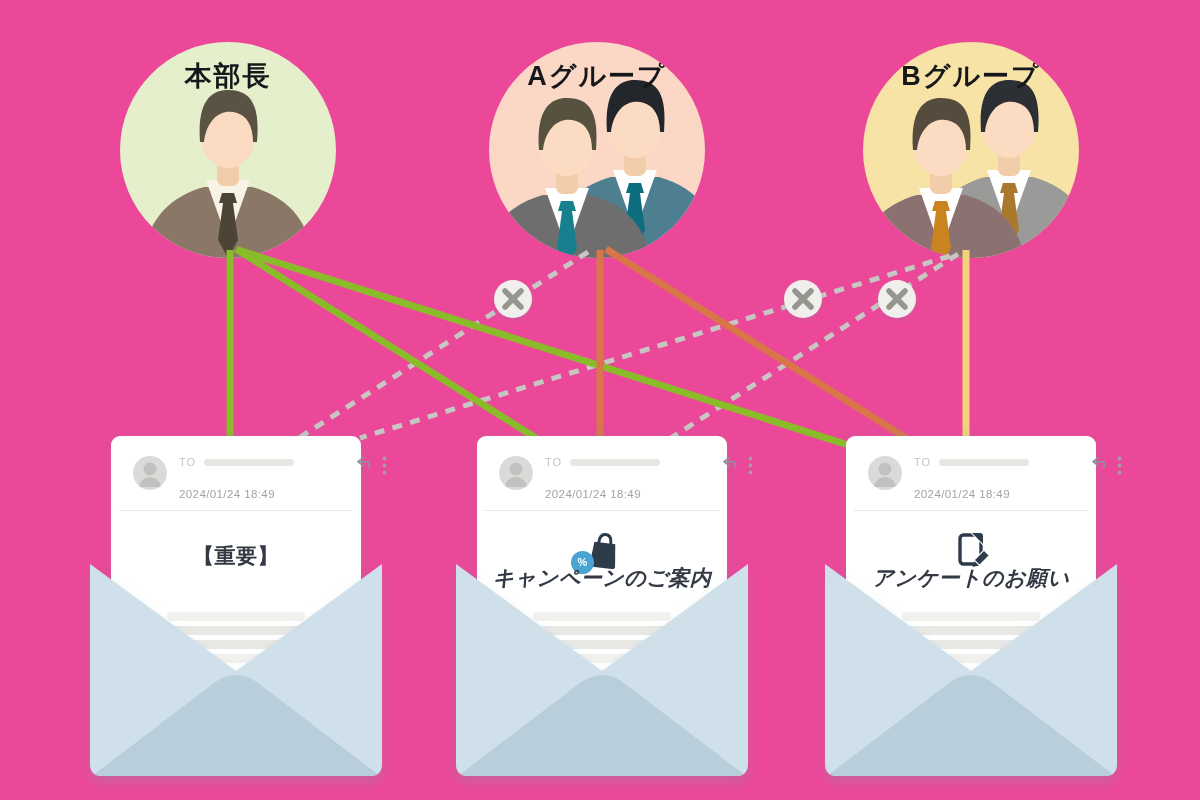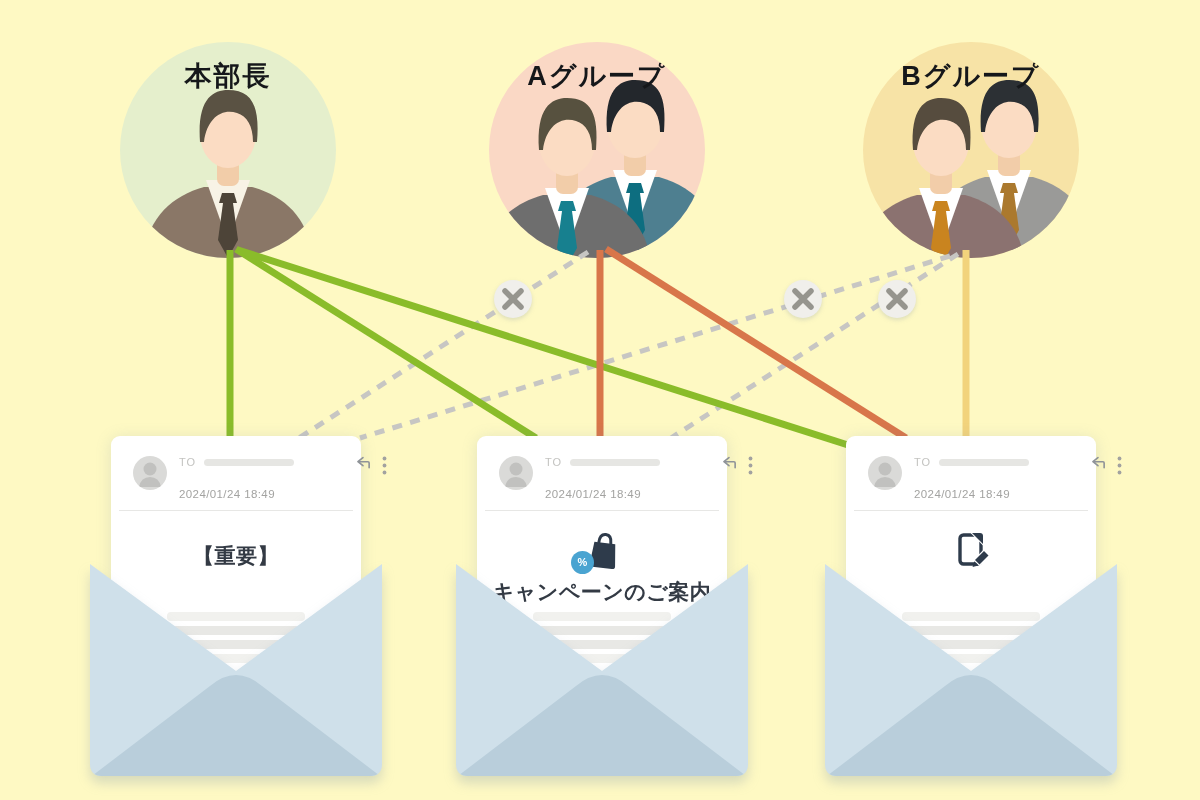--- a/index.html
+++ b/index.html
@@ -43,21 +43,21 @@
   .meta .row1{display:flex;align-items:center;height:16px;}
   .to{font-size:11px;color:#c3c3c0;letter-spacing:1px;}
   .pill{display:inline-block;margin-left:8px;width:90px;height:7px;border-radius:4px;background:#e6e6e3;}
   .mail-date{margin-top:18px;font-size:11.5px;color:#a3a3a1;letter-spacing:.4px;}
   .actions{position:absolute;right:14px;top:2px;display:flex;align-items:flex-start;gap:9px;}
   .divider{position:absolute;left:8px;top:74px;width:234px;height:1px;background:#e7e7e5;}
 
   .subject{position:absolute;left:0;width:100%;text-align:center;color:#333a44;
     font-weight:bold;font-size:21px;line-height:34px;letter-spacing:.5px;}
   .subject.two-line{top:103px;}
-  .subject.one-line{top:139px;}
+  .subject.one-line{top:125px;font-style:italic;}
   .subject-icon{position:absolute;left:50%;transform:translateX(-50%);top:92px;width:48px;height:48px;}
   .pct{position:absolute;left:-7px;bottom:2px;width:17px;height:17px;border-radius:50%;
     border:3px dotted #4aa4d1;color:#ffffff;font-size:11px;font-weight:bold;
     text-align:center;line-height:17px;}
   .bars{position:absolute;left:0;top:176px;width:100%;}
   .bar{margin:0 auto 5px auto;width:138px;height:9px;border-radius:4px;background:#e8e8e5;}
   .bar.light{background:#f1f1ee;}
 </style>
 </head>
 <body>
@@ -71,21 +71,21 @@
       <ellipse cx="108" cy="90" rx="28" ry="34" fill="#fbdcc3"></ellipse>
       <path d="M80,98 C77,56 92,46 108,46 C132,46 140,62 137,98 L133,98 C133,82 127,72 117,69 C102,64 87,74 84,98 Z" fill="var(--hair)"></path>
       <path d="M93,138 L108,155 L98,161 Z" fill="var(--shirt)"></path>
       <path d="M123,138 L108,155 L118,161 Z" fill="var(--shirt)"></path>
       <path d="M102,149 L114,149 L117,159 L99,159 Z" fill="var(--tie)"></path>
       <path d="M103,159 L113,159 L118,196 L108,214 L98,196 Z" fill="var(--tie)"></path>
     </g>
   </defs>
 </svg>
 
-<div class="canvas" style="background: #fef9c3;">
+<div class="canvas" style="background: #ec4899;">
 
   <div class="sender" id="sender-hq" style="background: rgb(229, 239, 204);">
     <div class="sender-label">本部長</div>
     <svg class="people" viewBox="0 0 216 216">
       <use href="#person-shape" class="p-hq"></use>
     </svg>
   </div>
   <div class="sender" id="sender-a" style="background: rgb(250, 216, 197);">
     <div class="sender-label">Aグループ</div>
     <svg class="people" viewBox="0 0 216 216">
@@ -272,20 +272,23 @@
       <div class="subject-icon">
         <svg viewBox="0 0 48 48" width="48" height="48">
           <rect x="13" y="7" width="21" height="29" rx="3.5" fill="none" stroke="#2e3b4b" stroke-width="3.4"></rect>
           <path d="M25,5 L36,16 L36,8 Q36,5 33,5 Z" fill="#2e3b4b" stroke="#ffffff" stroke-width="2" paint-order="stroke"></path>
           <g>
             <path d="M28,32 L37,23 L41.5,27.5 L32.5,36.5 Z" fill="#2e3b4b" stroke="#ffffff" stroke-width="2.4" paint-order="stroke"></path>
             <path d="M27.2,33.2 L31.4,37.4 L25.6,38.9 Z" fill="#2e3b4b"></path>
           </g>
         </svg>
       </div>
+      <div class="subject one-line">
+        <div>アンケートのお願い</div>
+      </div>
       <div class="bars">
         <div class="bar light"></div>
           <div class="bar"></div>
           <div class="bar"></div>
           <div class="bar light"></div>
       </div>
     </div>
     <svg class="env" viewBox="0 0 292 212">
       <defs>
           <clipPath id="envclip3">

